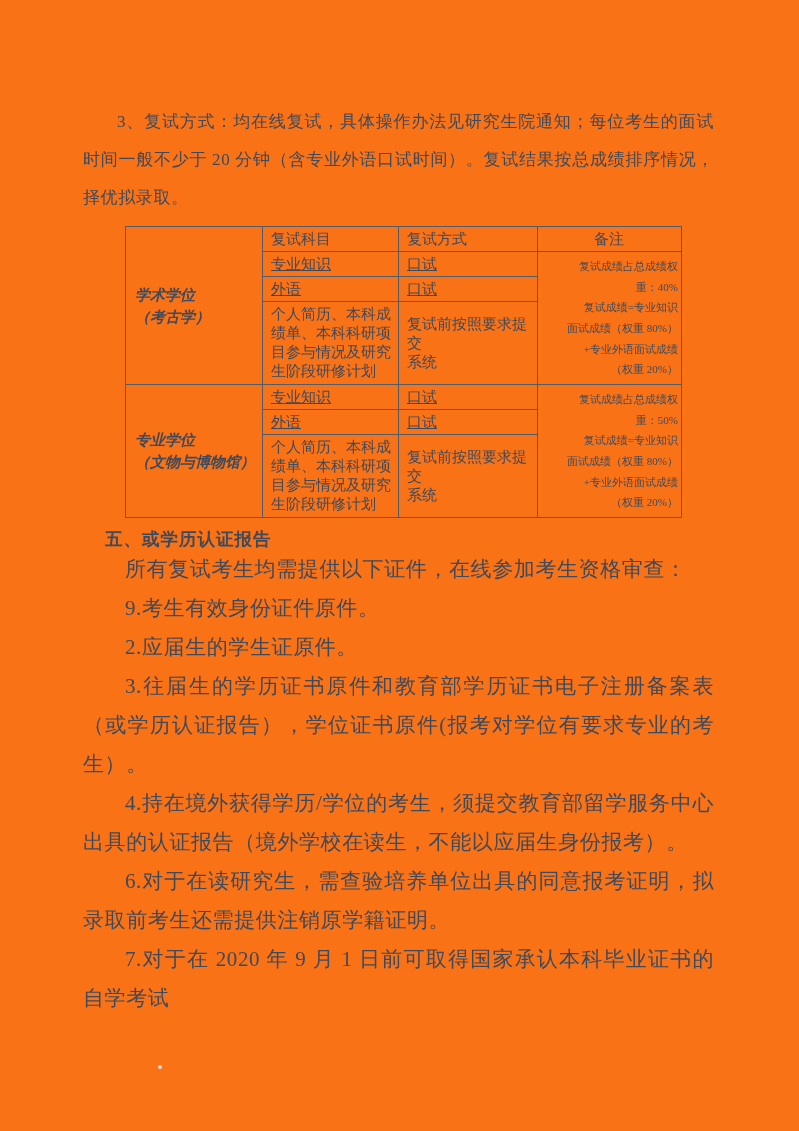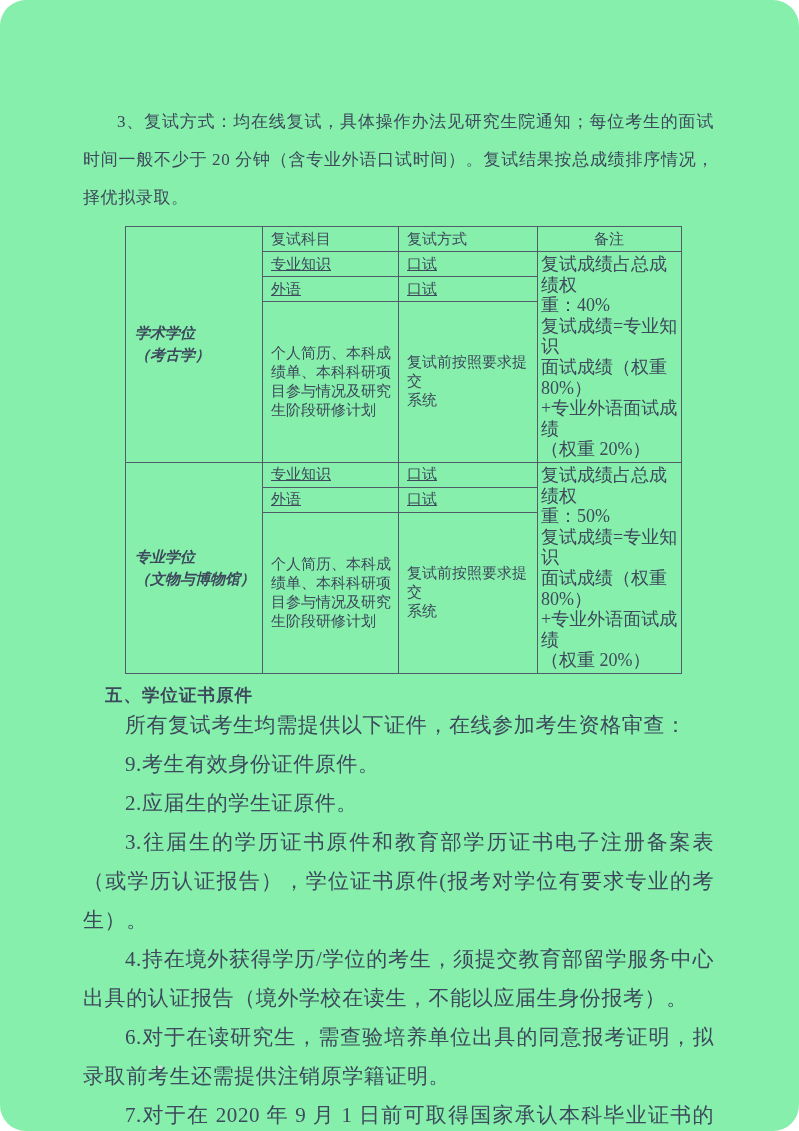--- a/index.html
+++ b/index.html
@@ -1,23 +1,22 @@
 <!DOCTYPE html>
 <html><head>
 <meta charset="utf-8">
 <style>
   html,body{margin:0;padding:0;background:#ffffff;}
   .page{
     position:relative;
     width:799px;height:1131px;
-    background:#86efac;
+    background:#f97316;
     overflow:hidden;
     font-family:"Liberation Serif","DejaVu Serif",serif;
     color:#3d495c;
-    border-radius:26px;
   }
   .content{position:absolute;left:83px;top:103px;width:631px;}
   .intro{
     margin:0;
     font-size:17px;line-height:38px;
     text-indent:2em;text-align:justify;
     letter-spacing:0.6px;
   }
   table.reexam{
     border-collapse:collapse;
@@ -32,22 +31,22 @@
     vertical-align:middle;
     white-space:pre-line;
     padding:1px 4px 1px 8px;
   }
   .reexam .h{font-weight:normal;text-align:left;height:22px;}
   .reexam .hc{text-align:center;padding-left:3px;}
   .reexam .cat{font-weight:bold;line-height:22px;padding-left:9px;font-style:italic;}
   .reexam .cell{height:22px;text-decoration:underline;}
   .reexam .multi{line-height:19px;padding:3px 3px 3px 8px;}
   .reexam .remark{
-    text-align:left;
-    font-size:18px;line-height:20.6px;
+    text-align:right;
+    font-size:11px;line-height:20.6px;
     padding:2px 3px;
   }
   .sec-heading{
     margin:10px 0 0 22px;
     font-size:17.5px;font-weight:bold;
     letter-spacing:1px;line-height:22px;
   }
   .lead,.item{
     margin:0;
     font-size:21px;line-height:39px;
@@ -125,21 +124,21 @@
           <td class="multi">个人简历、本科成
 绩单、本科科研项
 目参与情况及研究
 生阶段研修计划</td>
           <td class="multi">复试前按照要求提交
 系统</td>
         </tr>
       </tbody>
     </table>
 
-    <h3 class="sec-heading">五、学位证书原件</h3>
+    <h3 class="sec-heading">五、或学历认证报告</h3>
     <p class="lead">所有复试考生均需提供以下证件，在线参加考生资格审查：</p>
     <p class="item">9.考生有效身份证件原件。</p>
     <p class="item">2.应届生的学生证原件。</p>
     <p class="item">3.往届生的学历证书原件和教育部学历证书电子注册备案表（或学历认证报告），学位证书原件(报考对学位有要求专业的考生）。</p>
     <p class="item">4.持在境外获得学历/学位的考生，须提交教育部留学服务中心出具的认证报告（境外学校在读生，不能以应届生身份报考）。</p>
     <p class="item">6.对于在读研究生，需查验培养单位出具的同意报考证明，拟录取前考生还需提供注销原学籍证明。</p>
     <p class="item">7.对于在 2020 年 9 月 1 日前可取得国家承认本科毕业证书的自学考试</p>
 
   </div>
   <div class="artifact"></div>

